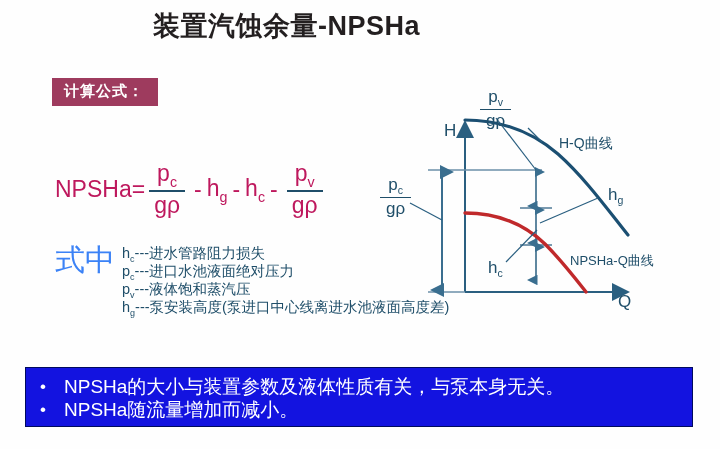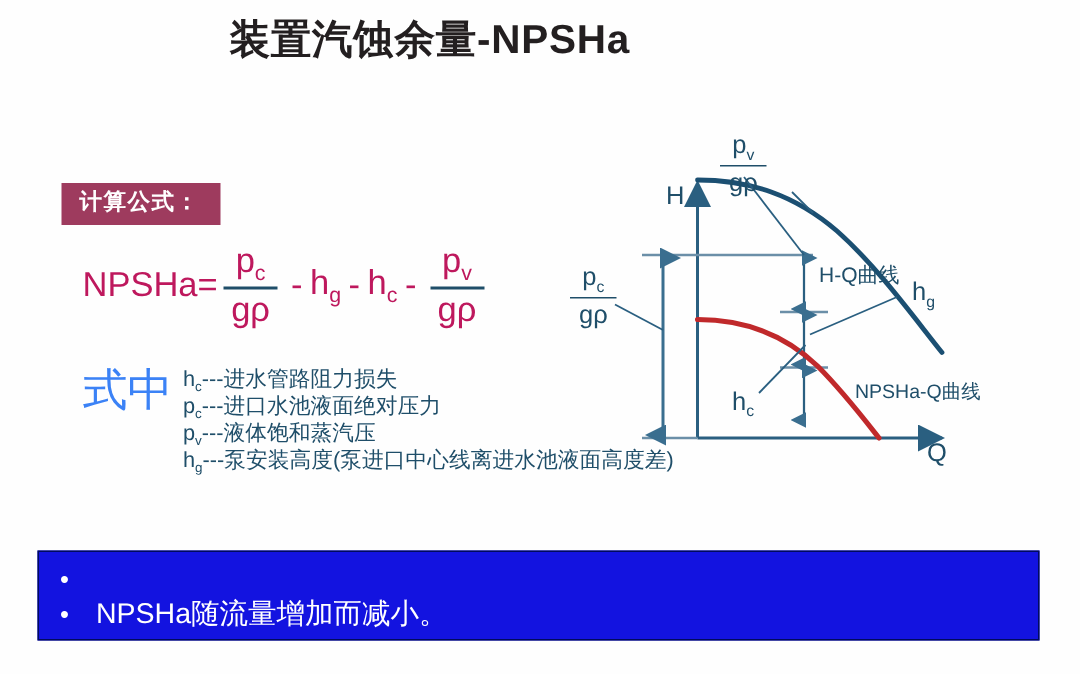--- a/index.html
+++ b/index.html
@@ -16,28 +16,27 @@
   .title{
     position:absolute;left:0;top:8px;width:573px;
     text-align:center;
     font-size:27px;font-weight:bold;color:#231f20;
     letter-spacing:0.5px;
     white-space:nowrap;
   }
 
   
   .formula-tag{
-    position:absolute;left:41px;top:78px;
+    position:absolute;left:52px;top:78px;
     background:#9e3b5e;
     color:#ffffff;
     font-size:15px;font-weight:bold;
     padding:5px 14px 6px 12px;
     letter-spacing:1px;
     line-height:1.1;
-    margin-top:44px;
   }
 
   
   .formula{
     position:absolute;left:55px;top:162px;
     color:#be185d;
     font-size:23px;
     display:flex;align-items:center;
     white-space:nowrap;
   }
@@ -183,32 +182,33 @@
 
     <div class="frac-lab" style="left:0px;top:96px;">
       <span class="num"><span>p</span><span class="sub">c</span></span>
       <span class="den">gρ</span>
     </div>
 
     <div class="clab big" style="left:64px;top:41px;">H</div>
 
     <div class="clab big" style="left:238px;top:212px;">Q</div>
 
-    <div class="clab" style="left:166px;top:55px;font-size:14px;margin-top:40px;">H-Q曲线</div>
+    <div class="clab" style="left:179px;top:55px;font-size:14px;">H-Q曲线</div>
 
     <div class="clab big" style="left:228px;top:105px;"><span>h</span><span class="sub">g</span></div>
 
     <div class="clab big" style="left:108px;top:178px;"><span>h</span><span class="sub">c</span></div>
 
     <div class="clab" style="left:190px;top:172px;font-size:13px;">NPSHa-Q曲线</div>
   </div>
 
   <div class="banner">
     <div class="bullet-row">
       <span class="bullet-dot">•</span>
+      <span class="bullet-text">NPSHa的大小与装置参数及液体性质有关，与泵本身无关。</span>
     </div>
     <div class="bullet-row">
       <span class="bullet-dot">•</span>
       <span class="bullet-text">NPSHa随流量增加而减小。</span>
     </div>
   </div>
 
 </div>
 
 </body></html>

